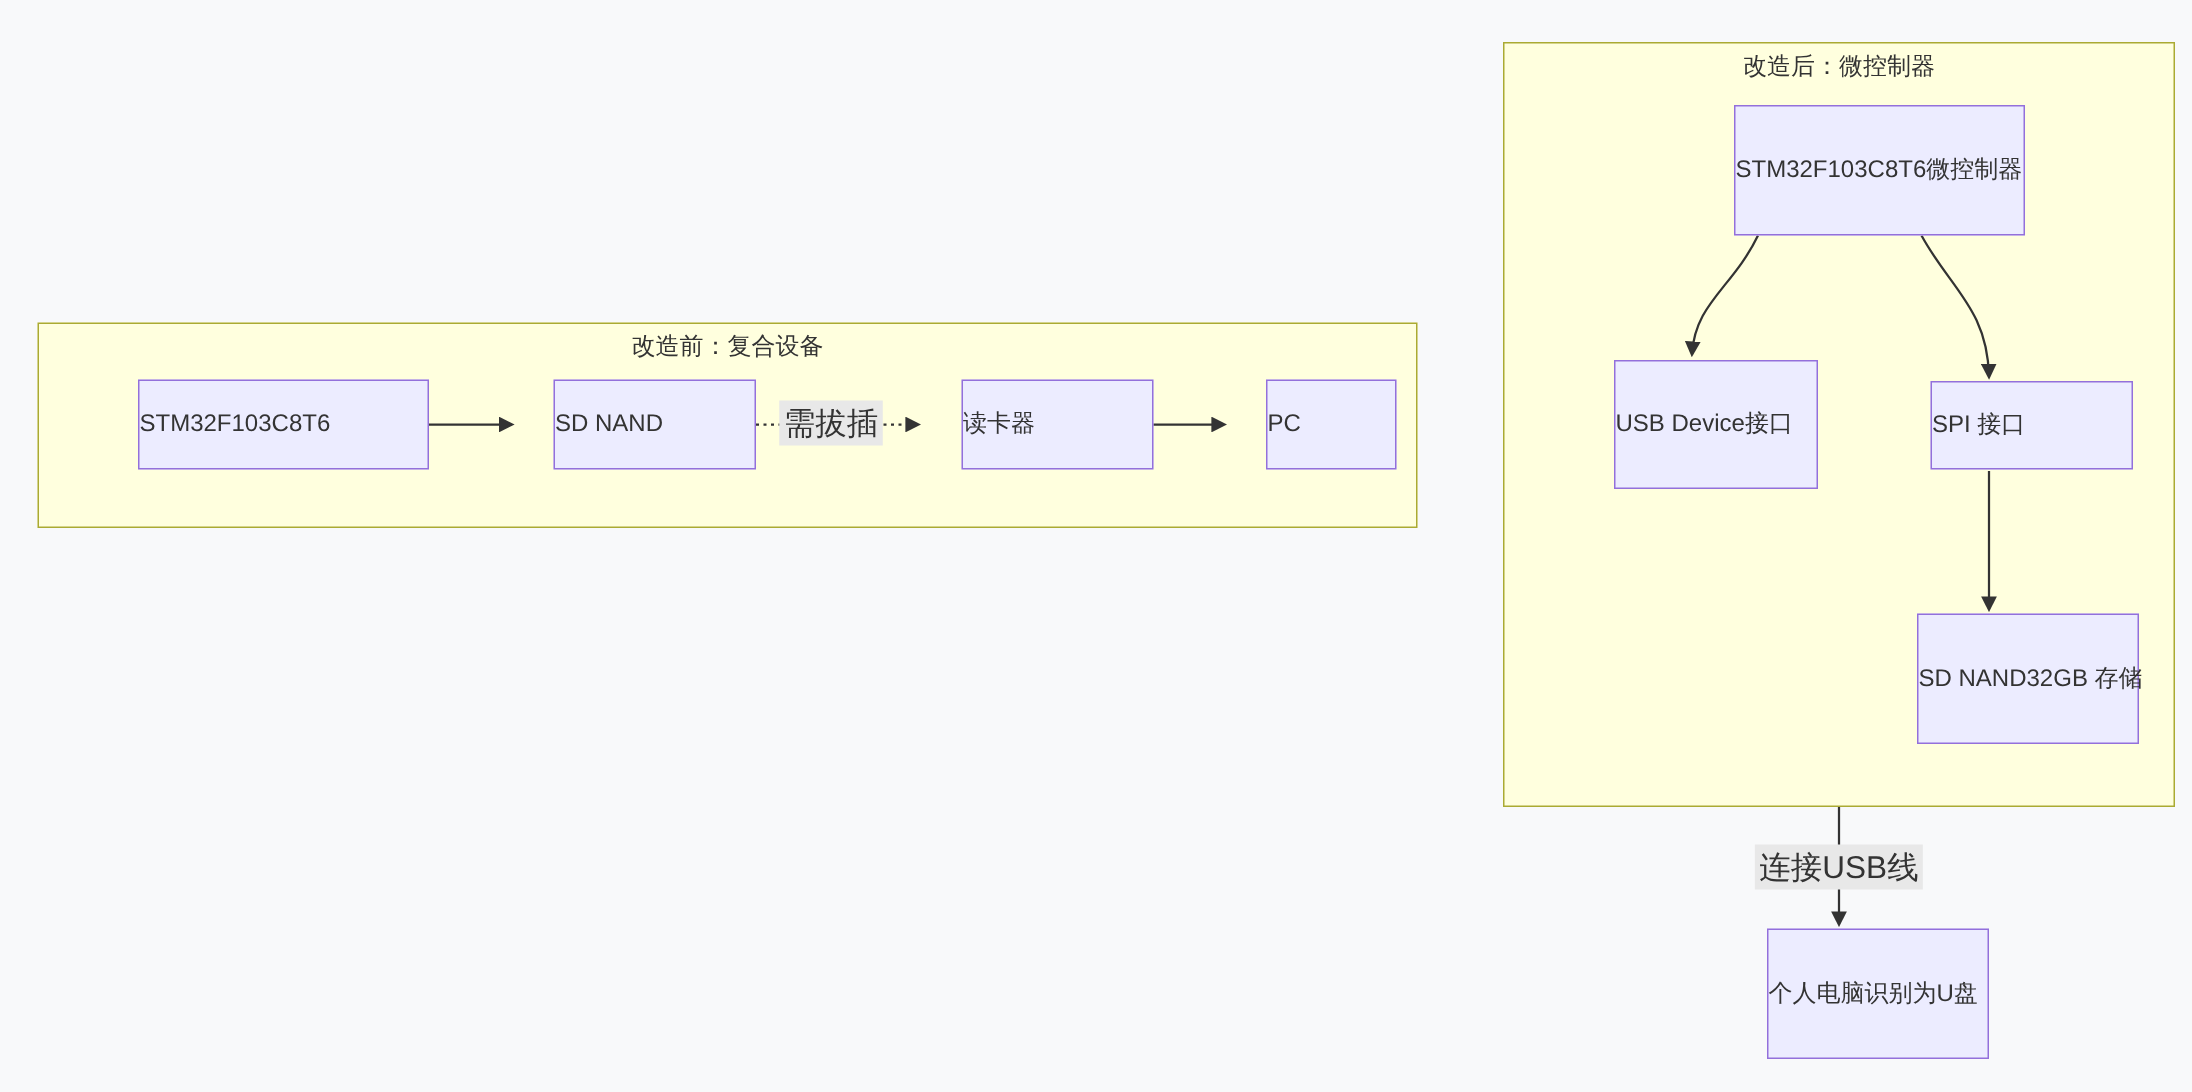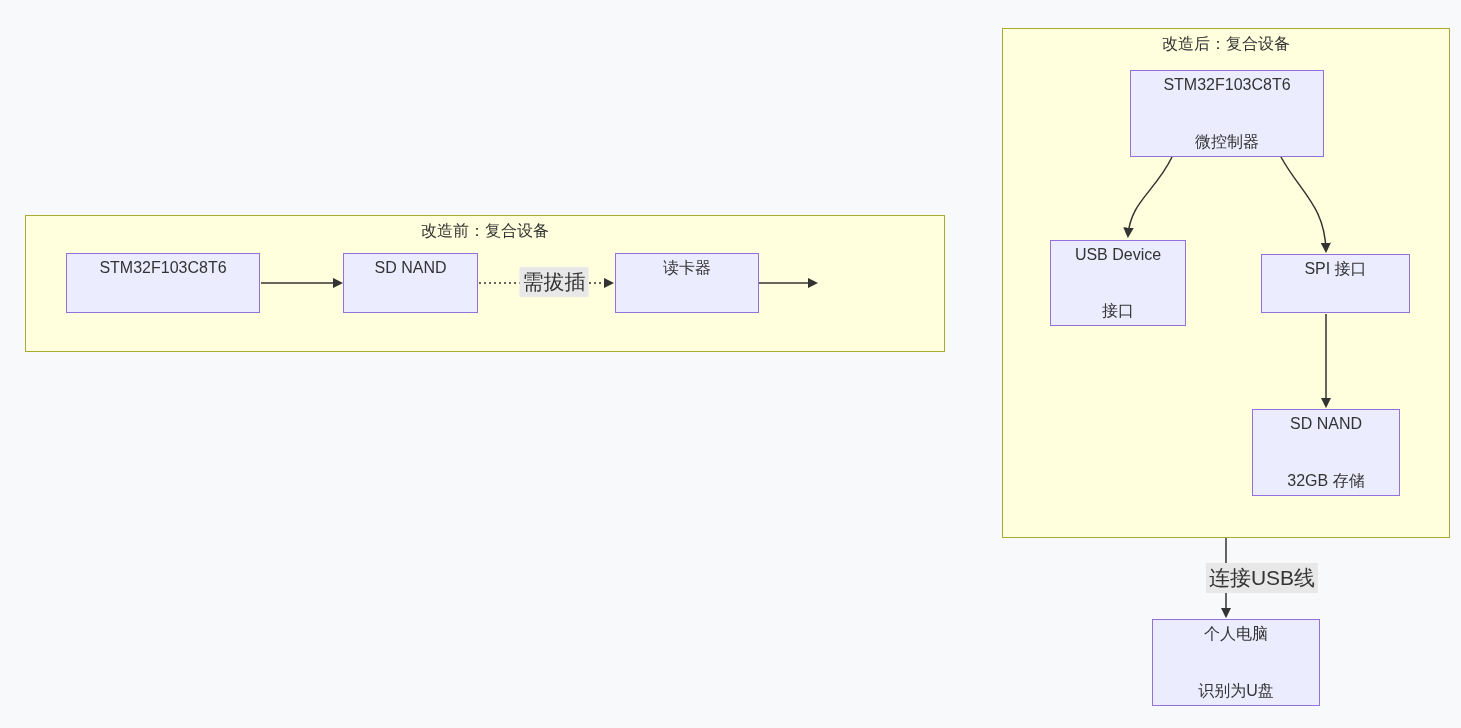--- a/index.html
+++ b/index.html
@@ -35,28 +35,29 @@
     text-align: center;
     font-size: 16px;
     color: var(--text-color);
     white-space: nowrap;
   }
   .node {
     position: absolute;
     background: var(--node-fill);
     border: 1px solid var(--node-border);
     display: flex;
-    flex-direction: column;
+    flex-direction: row;
     align-items: center;
-    justify-content: space-between;
+    justify-content: flex-start;
     font-size: 16px;
     line-height: 28px;
     text-align: center;
     white-space: nowrap;
     z-index: 3;
+    margin-left: 26px;
   }
   .edge-layer {
     position: absolute;
     top: 0; left: 0;
     width: 1461px; height: 728px;
     z-index: 2;
   }
   .edge-label {
     position: absolute;
     transform: translate(-50%, -50%);
@@ -64,44 +65,44 @@
     padding: 1px 3px;
     font-size: 21px;
     white-space: nowrap;
     z-index: 4;
   }
 
   
   #cluster-before { left: 25px; top: 215px; width: 920px; height: 137px; }
   #node-before-mcu    { left: 66px;  top: 253px; width: 194px; height: 60px; }
   #node-before-sdnand { left: 343px; top: 253px; width: 135px; height: 60px; }
-  #node-before-reader { left: 615px; top: 253px; width: 144px; height: 60px; }
+  #node-before-reader { left: 615px; top: 253px; width: 128px; height: 60px; font-family: Liberation Mono, monospace; }
   #node-before-pc     { left: 818px; top: 253px; width: 87px;  height: 60px; }
   #label-hotplug { left: 554px; top: 282px; }
 
   
   #cluster-after { left: 1002px; top: 28px; width: 448px; height: 510px; }
   #node-after-mcu    { left: 1130px; top: 70px;  width: 194px; height: 87px; }
   #node-after-usb    { left: 1050px; top: 240px; width: 136px; height: 86px; }
-  #node-after-spi    { left: 1261px; top: 254px; width: 149px; height: 59px; }
+  #node-after-spi    { left: 1261px; top: 254px; width: 135px; height: 59px; }
   #node-after-sdnand { left: 1252px; top: 409px; width: 148px; height: 87px; }
-  #node-external-pc  { left: 1152px; top: 619px; width: 168px; height: 87px; }
-  #label-usb-cable { left: 1226px; top: 578px; margin-left: 36px; }
+  #node-external-pc  { left: 1152px; top: 619px; width: 148px; height: 87px; }
+  #label-usb-cable { left: 1226px; top: 578px; }
 </style>
 </head>
 <body>
 
 <div class="canvas">
 
   <div class="cluster" id="cluster-before">
     <div class="cluster-title">改造前：复合设备</div>
   </div>
 
   <div class="cluster" id="cluster-after">
-    <div class="cluster-title">改造后：复合设备</div>
+    <div class="cluster-title">改造后：微控制器</div>
   </div>
 
   <svg class="edge-layer" viewBox="0 0 1461 728" xmlns="http://www.w3.org/2000/svg">
     <defs>
       <marker id="arrow" viewBox="0 0 10 10" refX="8" refY="5" markerWidth="7" markerHeight="7" orient="auto">
         <path d="M0,0 L10,5 L0,10 z" fill="#333333"></path>
       </marker>
     </defs>
     <path d="M 261 283 L 341 283" stroke="#333333" stroke-width="1.5" fill="none" marker-end="url(#arrow)"></path>
     <path d="M 479 283 L 612 283" stroke="#333333" stroke-width="1.5" fill="none" stroke-dasharray="2 3" marker-end="url(#arrow)"></path>
@@ -113,20 +114,23 @@
   </svg>
 
   <div class="node" id="node-before-mcu">
     <span>STM32F103C8T6</span>
   </div>
   <div class="node" id="node-before-sdnand">
     <span>SD NAND</span>
   </div>
   <div class="node" id="node-before-reader">
     <span>读卡器</span>
+  </div>
+  <div class="node" id="node-before-pc">
+    <span>PC</span>
   </div>
 
   <div class="node" id="node-after-mcu">
     <span>STM32F103C8T6</span>
     <span>微控制器</span>
   </div>
   <div class="node" id="node-after-usb">
     <span>USB Device</span>
     <span>接口</span>
   </div>

